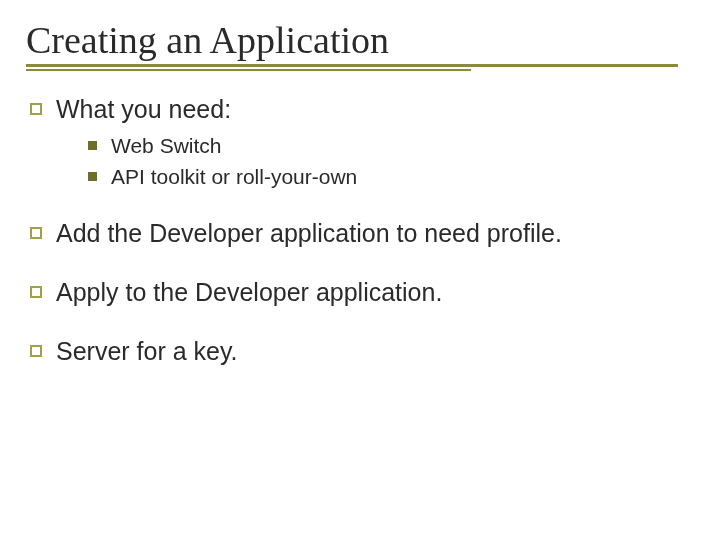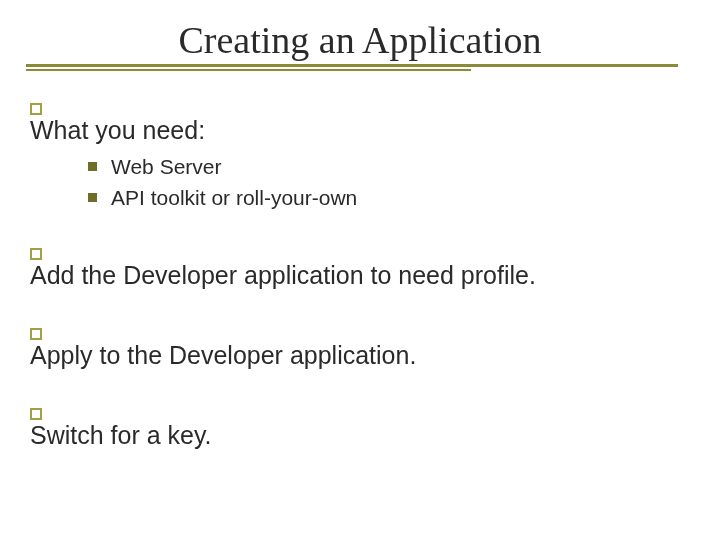--- a/index.html
+++ b/index.html
@@ -18,21 +18,20 @@
     }
     .slide {
       padding: 18px 26px 0 26px;
     }
     .title {
       font-family: Georgia, 'Times New Roman', serif;
       font-size: 38px;
       font-weight: 400;
       color: #2a2a2a;
       margin-bottom: 2px;
-      text-align: center;
     }
     .title-underline-wrap {
       position: relative;
       height: 6px;
       margin-bottom: 24px;
     }
     .title-underline-long {
       position: absolute;
       left: 0;
       top: 0;
@@ -48,21 +47,20 @@
       width: 445px;
       background: #8a8a38;
     }
     .content {
       padding-left: 4px;
     }
     .l1-item {
       display: flex;
       align-items: flex-start;
       margin-bottom: 8px;
-      flex-direction: column;
     }
     .l1-block {
       margin-bottom: 28px;
     }
     .l1-bullet {
       flex: 0 0 auto;
       width: 12px;
       height: 12px;
       border: 2px solid #a0a048;
       margin-top: 9px;
@@ -109,21 +107,21 @@
   <div class="content">
 
     <div class="l1-block">
       <div class="l1-item">
         <span class="l1-bullet"></span>
         <span class="l1-text">What you need:</span>
       </div>
       <div class="l2-list">
         <div class="l2-item">
           <span class="l2-bullet"></span>
-          <span class="l2-text">Web Server</span>
+          <span class="l2-text">Web Switch</span>
         </div>
         <div class="l2-item">
           <span class="l2-bullet"></span>
           <span class="l2-text">API toolkit or roll-your-own</span>
         </div>
       </div>
     </div>
 
     <div class="l1-block">
       <div class="l1-item">
@@ -135,18 +133,18 @@
     <div class="l1-block">
       <div class="l1-item">
         <span class="l1-bullet"></span>
         <span class="l1-text">Apply to the Developer application.</span>
       </div>
     </div>
 
     <div class="l1-block">
       <div class="l1-item">
         <span class="l1-bullet"></span>
-        <span class="l1-text">Switch for a key.</span>
+        <span class="l1-text">Server for a key.</span>
       </div>
     </div>
 
   </div>
 </div>
 
 </body></html>

